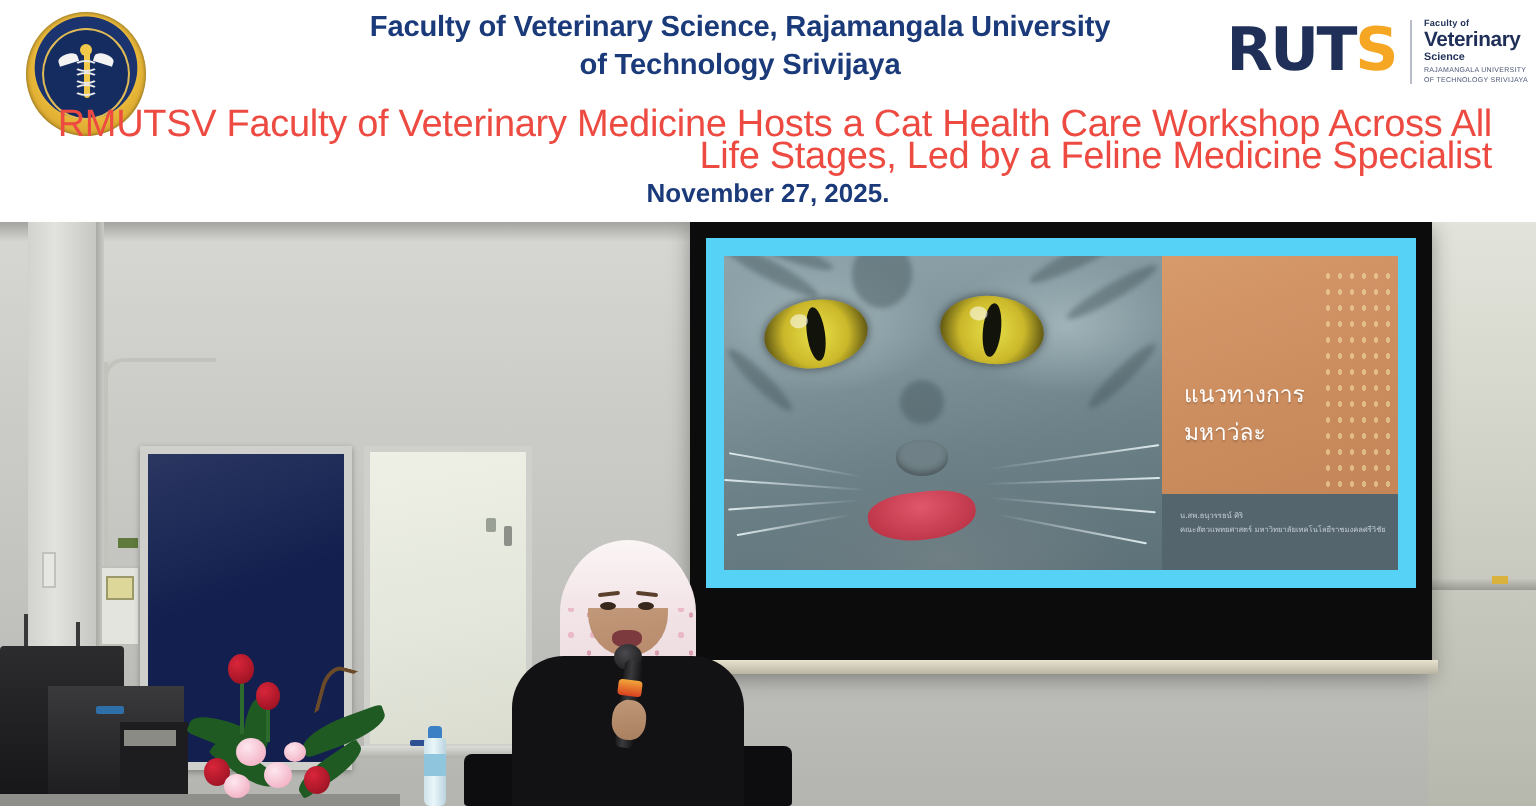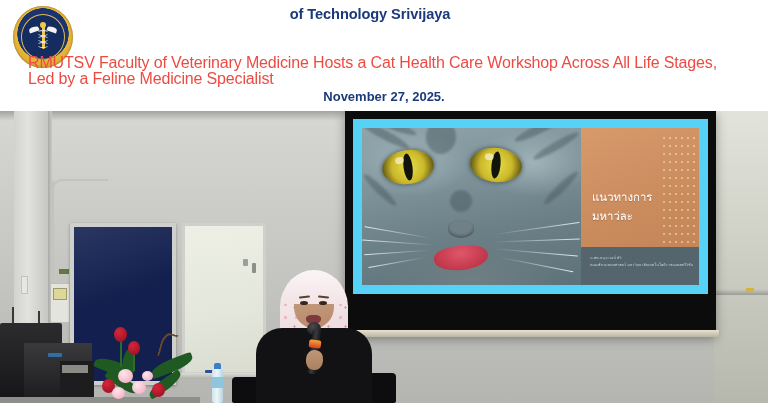--- a/index.html
+++ b/index.html
@@ -85,23 +85,23 @@
   .ruts-txt { color: #1f2f57; }
   .ruts-txt .l1 { font-size: 4.6px; line-height: 6px; font-weight: bold; letter-spacing: .1px; }
   .ruts-txt .l2 { font-size: 10.4px; line-height: 11px; font-weight: bold; letter-spacing: -.2px; }
   .ruts-txt .l3 { font-size: 5.4px; line-height: 7px; font-weight: bold; }
   .ruts-txt .l4 { font-size: 3.5px; line-height: 4.6px; letter-spacing: .15px; color: #4a5676; }
   .ruts-txt .l5 { font-size: 3.5px; line-height: 4.6px; letter-spacing: .15px; color: #4a5676; }
 
   
   .headline {
     position: absolute; left: 28px; top: 55px; width: 718px;
-    text-align: left;
+    text-align: right;
     color: #ed4b42;
-    font-size: 16px;
+    font-size: 19px;
     line-height: 16px;
     letter-spacing: -0.15px;
   }
 
   
   .eventdate {
     position: absolute; left: 0; top: 89px; width: 768px;
     text-align: center;
     color: #1b3a7a; font-weight: bold; font-size: 13px;
   }
@@ -421,23 +421,35 @@
         <div class="wing r"></div>
         <div class="rod"></div>
         <div class="orb"></div>
         <div class="snake s1"></div>
         <div class="snake s2"></div>
         <div class="snake s3"></div>
       </div>
     </div>
 
     <div class="inst-title">
+      <div>Faculty of Veterinary Science, Rajamangala University</div>
       <div>of Technology Srivijaya</div>
     </div>
 
+    <div class="ruts">
+      <div class="ruts-word"><span>RUT</span><span class="s">S</span></div>
+      <div class="ruts-div"></div>
+      <div class="ruts-txt">
+        <div class="l1">Faculty of</div>
+        <div class="l2">Veterinary</div>
+        <div class="l3">Science</div>
+        <div class="l4">RAJAMANGALA UNIVERSITY</div>
+        <div class="l5">OF TECHNOLOGY SRIVIJAYA</div>
+      </div>
+    </div>
 
     <div class="headline">RMUTSV Faculty of Veterinary Medicine Hosts a Cat Health Care Workshop Across All Life Stages, Led by a Feline Medicine Specialist</div>
 
     <div class="eventdate">November 27, 2025.</div>
   </div>
 
   <div class="photo">
     <div class="wall"></div>
     <div class="wall-top-shadow"></div>
 

